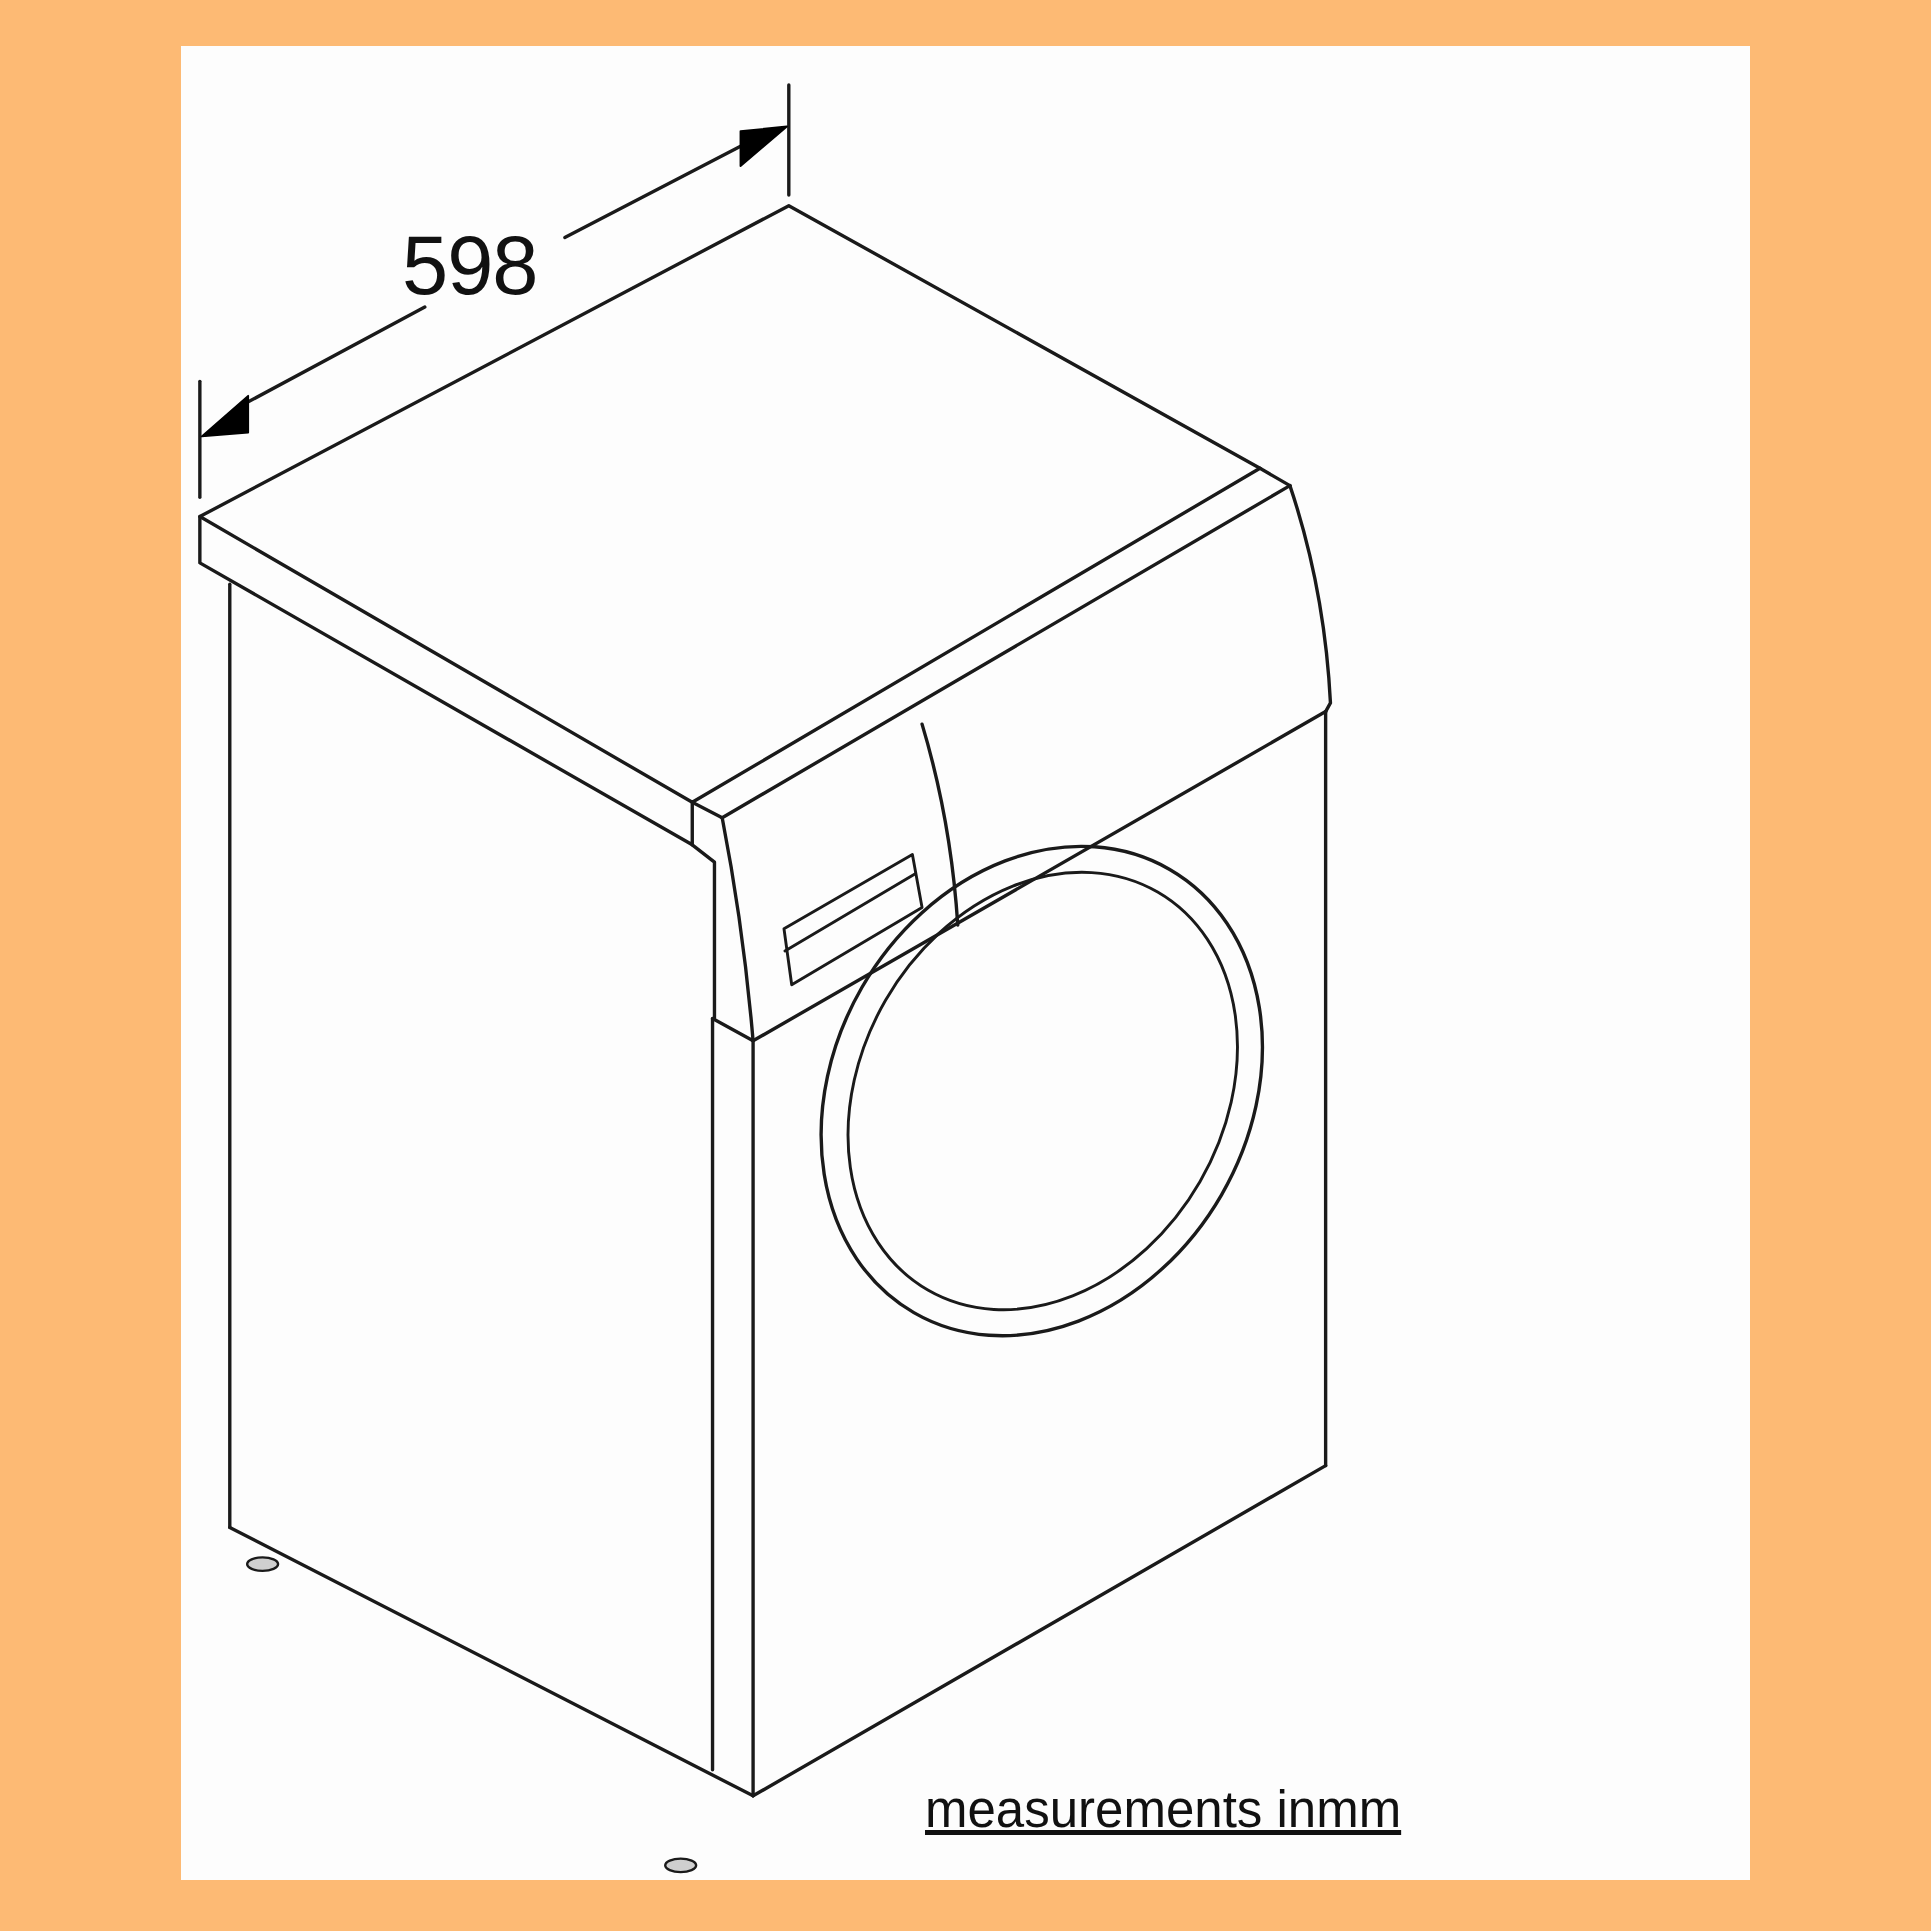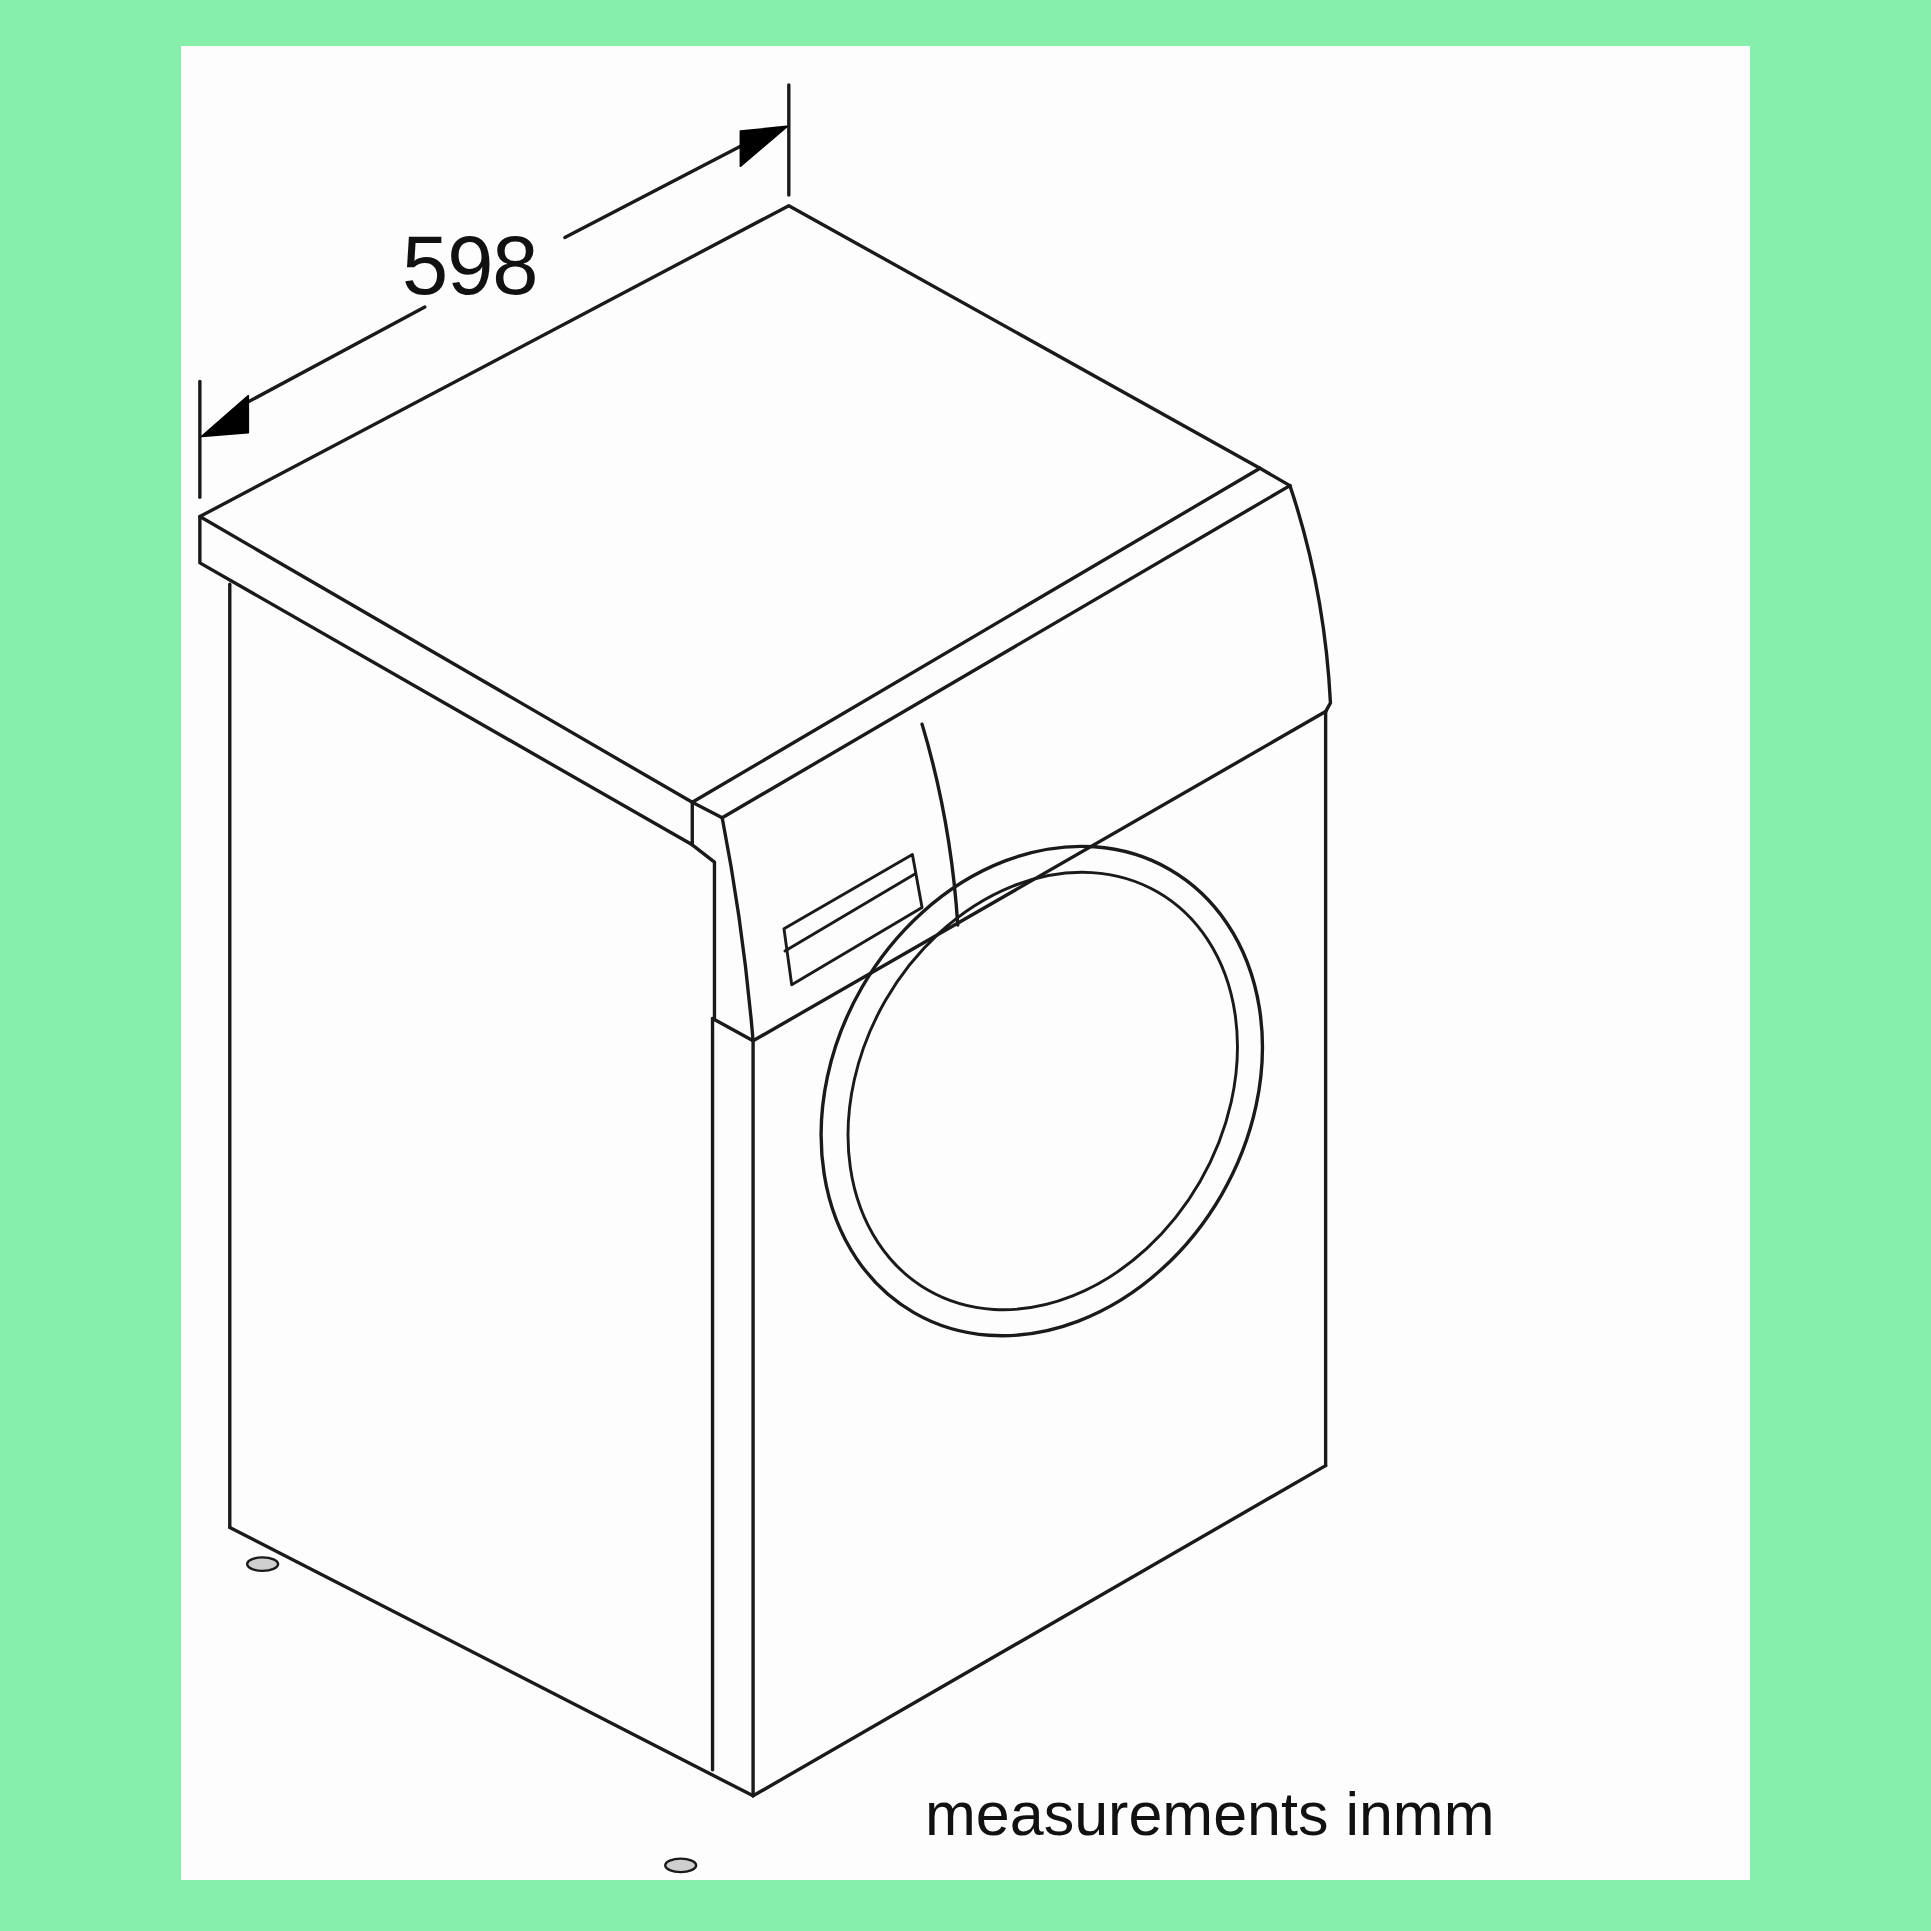--- a/index.html
+++ b/index.html
@@ -1,27 +1,27 @@
 <!DOCTYPE html>
 <html><head>
 <meta charset="utf-8">
 <style>
   html, body { margin: 0; padding: 0; background: #ffffff; }
-  .canvas { position: relative; width: 1931px; height: 1931px; background: #86efac; overflow: hidden; }
+  .canvas { position: relative; width: 1931px; height: 1931px; background: #fdba74; overflow: hidden; }
   .panel-bg { position: absolute; left: 181px; top: 46px; width: 1569px; height: 1834px; background: #fdfdfd; }
   svg.drawing { position: absolute; left: 0; top: 0; }
   .dim-label {
     position: absolute; left: 402px; top: 224px;
     font-family: "Liberation Sans", sans-serif; font-size: 83px; color: #111111;
     line-height: 1; letter-spacing: -1px;
   }
   .caption {
     position: absolute; left: 925px; top: 1784px;
-    font-family: "Liberation Sans", sans-serif; font-size: 61px; color: #111111;
-    line-height: 1; white-space: nowrap;
+    font-family: "Liberation Sans", sans-serif; font-size: 51px; color: #111111;
+    line-height: 1; white-space: nowrap; text-decoration: underline;
   }
 </style>
 </head>
 <body>
 
 <div class="canvas">
   <div class="panel-bg"></div>
 
   <svg class="drawing" width="1931" height="1931" viewBox="0 0 2000 2000" fill="none" stroke="#1a1a1a" stroke-width="3.5" stroke-linejoin="round" stroke-linecap="round">
 

